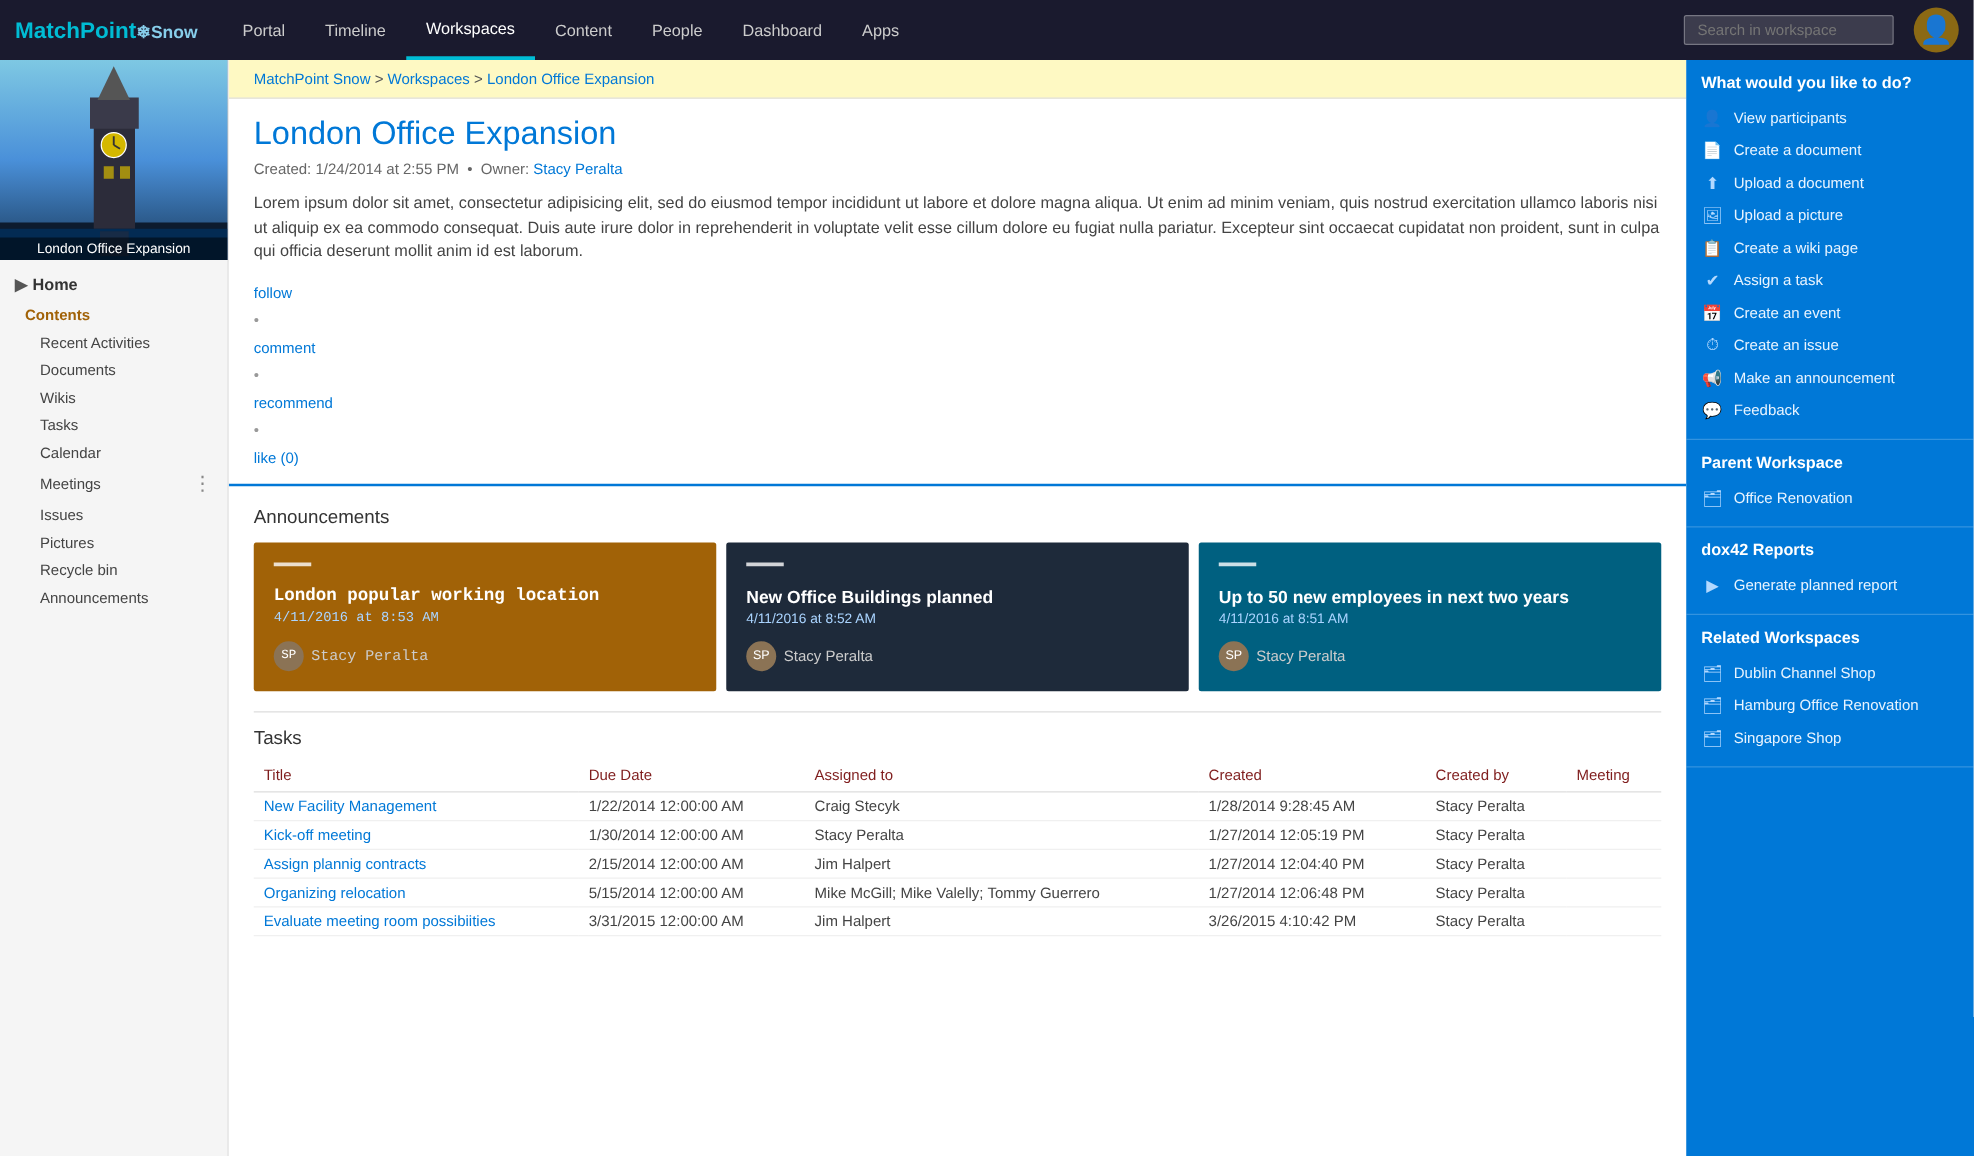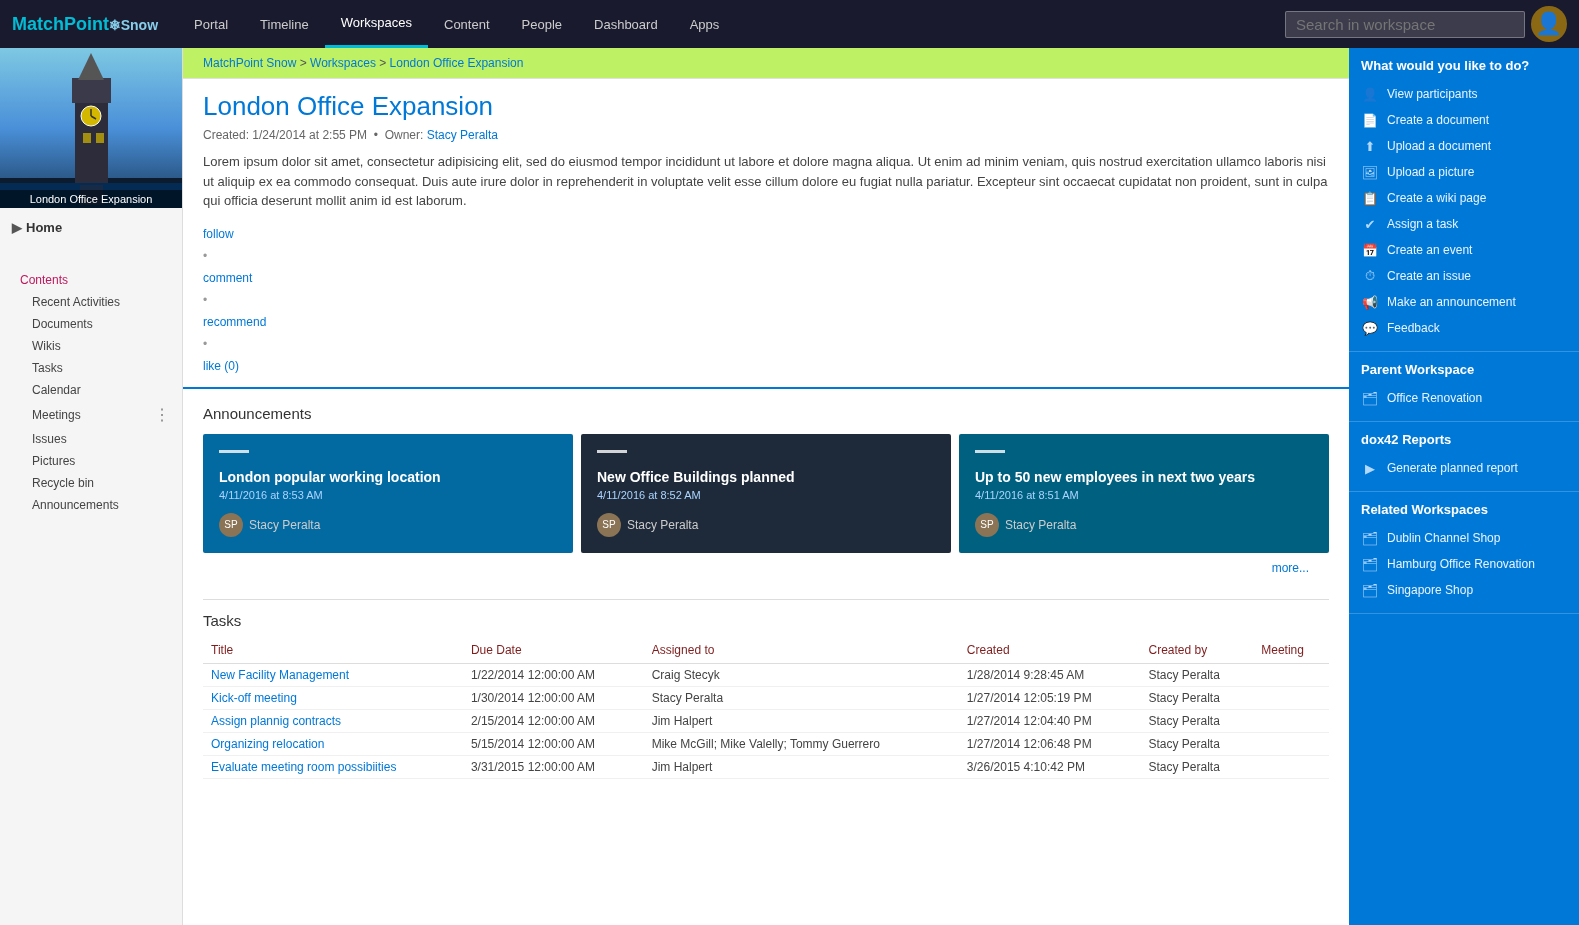--- a/index.html
+++ b/index.html
@@ -14,24 +14,24 @@
     .logo { display: flex; align-items: center; margin-right: 20px; }
     .logo-text { color: #00bcd4; font-size: 18px; font-weight: bold; white-space: nowrap; }
     .nav-items { display: flex; align-items: center; flex: 1; }
     .nav-item {
       color: #ccc; padding: 0 16px; height: 48px;
       display: flex; align-items: center; cursor: pointer;
       font-size: 13px; text-decoration: none;
     }
     .nav-item.active { color: #fff; border-bottom: 3px solid #00bcd4; }
     .search-box {
-      margin-left: auto; margin-right: 6px;
+      margin-left: auto; margin-right: 16px;
       background: rgba(255,255,255,0.15); border: 1px solid rgba(255,255,255,0.3);
-      border-radius: 2px; padding: 4px 10px; color: #ccc; font-size: 15px;
-      width: 240px;
+      border-radius: 2px; padding: 4px 10px; color: #ccc; font-size: 12px;
+      width: 168px;
     }
     .avatar-circle {
       width: 36px; height: 36px; border-radius: 50%;
       background: #8B6914; display: flex; align-items: center; justify-content: center;
       color: white; font-size: 14px; overflow: hidden;
     }
 
     
     .layout { display: flex; height: calc(100vh - 48px); }
 
@@ -65,41 +65,41 @@
     .sidebar-sub-item {
       padding: 4px 12px; font-size: 12px; color: #444; cursor: pointer;
       display: flex; align-items: center; justify-content: space-between;
     }
     .sidebar-dots { color: #888; font-size: 16px; cursor: pointer; }
 
     
     .main-content { flex: 1; overflow-y: auto; padding: 0; background: #fff; }
     .breadcrumb {
       padding: 8px 20px; font-size: 12px; color: #555;
-      border-bottom: 1px solid #e0e0e0; background: #bef264;
+      border-bottom: 1px solid #e0e0e0; background: #fef9c3;
     }
     .breadcrumb a { color: #0078d7; text-decoration: none; }
     .workspace-header { padding: 12px 20px 8px; border-bottom: 2px solid #0078d7; }
     .workspace-title { font-size: 26px; font-weight: 300; color: #0078d7; margin-bottom: 6px; }
     .workspace-meta { font-size: 12px; color: #666; margin-bottom: 10px; }
     .workspace-meta a { color: #0078d7; text-decoration: none; }
     .workspace-description { font-size: 13px; color: #444; line-height: 1.5; margin-bottom: 10px; }
     .workspace-actions { display: flex; gap: 8px; padding: 6px 0; font-size: 12px; flex-direction: column; }
     .workspace-action { color: #0078d7; text-decoration: none; cursor: pointer; }
     .dot-separator { color: #999; }
 
     
     .section-container { padding: 16px 20px; }
     .section-title { font-size: 15px; color: #333; margin-bottom: 12px; font-weight: 400; }
     .announcements-grid { display: flex; gap: 8px; }
     .announcement-card {
       flex: 1; padding: 16px; border-radius: 2px;
       position: relative; cursor: pointer;
     }
-    .announcement-card.dark1 { background: #0369a1; }
+    .announcement-card.dark1 { background: #a16207; font-family: Liberation Mono, monospace; }
     .announcement-card.dark2 { background: #1e2a3a; }
     .announcement-card.teal { background: #006080; }
     .announcement-card-line {
       width: 30px; height: 3px; background: #fff;
       margin-bottom: 16px; opacity: 0.8;
     }
     .announcement-card-title { color: #fff; font-size: 14px; font-weight: 600; margin-bottom: 4px; }
     .announcement-card-date { color: #aad4ff; font-size: 11px; margin-bottom: 12px; }
     .announcement-card-author { display: flex; align-items: center; color: #ccc; font-size: 12px; }
     .author-avatar {
@@ -210,21 +210,21 @@
       </div>
       <div class="sidebar-hero-label">London Office Expansion</div>
     </div>
 
     <div class="sidebar-nav">
       <div class="sidebar-section-header">
         <span class="arrow">▶</span>
         <span>Home</span>
       </div>
       <div class="sidebar-sub-items">
-        <div class="sidebar-sub-item" style="font-weight:400;color:#be185d;padding-left:0;margin-top:28px;">
+        <div class="sidebar-sub-item" style="font-weight:700;color:#a16207;padding-left:0;">
           <span>Contents</span>
         </div>
         <div class="sidebar-sub-item">
           <span>Recent Activities</span>
         </div>
         <div class="sidebar-sub-item">
           <span>Documents</span>
         </div>
         <div class="sidebar-sub-item">
           <span>Wikis</span>
@@ -311,21 +311,20 @@
           <div class="announcement-card-line"></div>
           <div class="announcement-card-title">Up to 50 new employees in next two years</div>
           <div class="announcement-card-date">4/11/2016 at 8:51 AM</div>
           <div class="announcement-card-author">
             <div class="author-avatar">SP</div>
             <span>Stacy Peralta</span>
           </div>
         </div>
 
       </div>
-      <div class="more-link">more...</div>
     </div>
 
     <div class="tasks-section">
       <div class="tasks-title">Tasks</div>
       <table class="tasks-table">
         <thead>
           <tr>
             <th>Title</th>
             <th>Due Date</th>
             <th>Assigned to</th>

